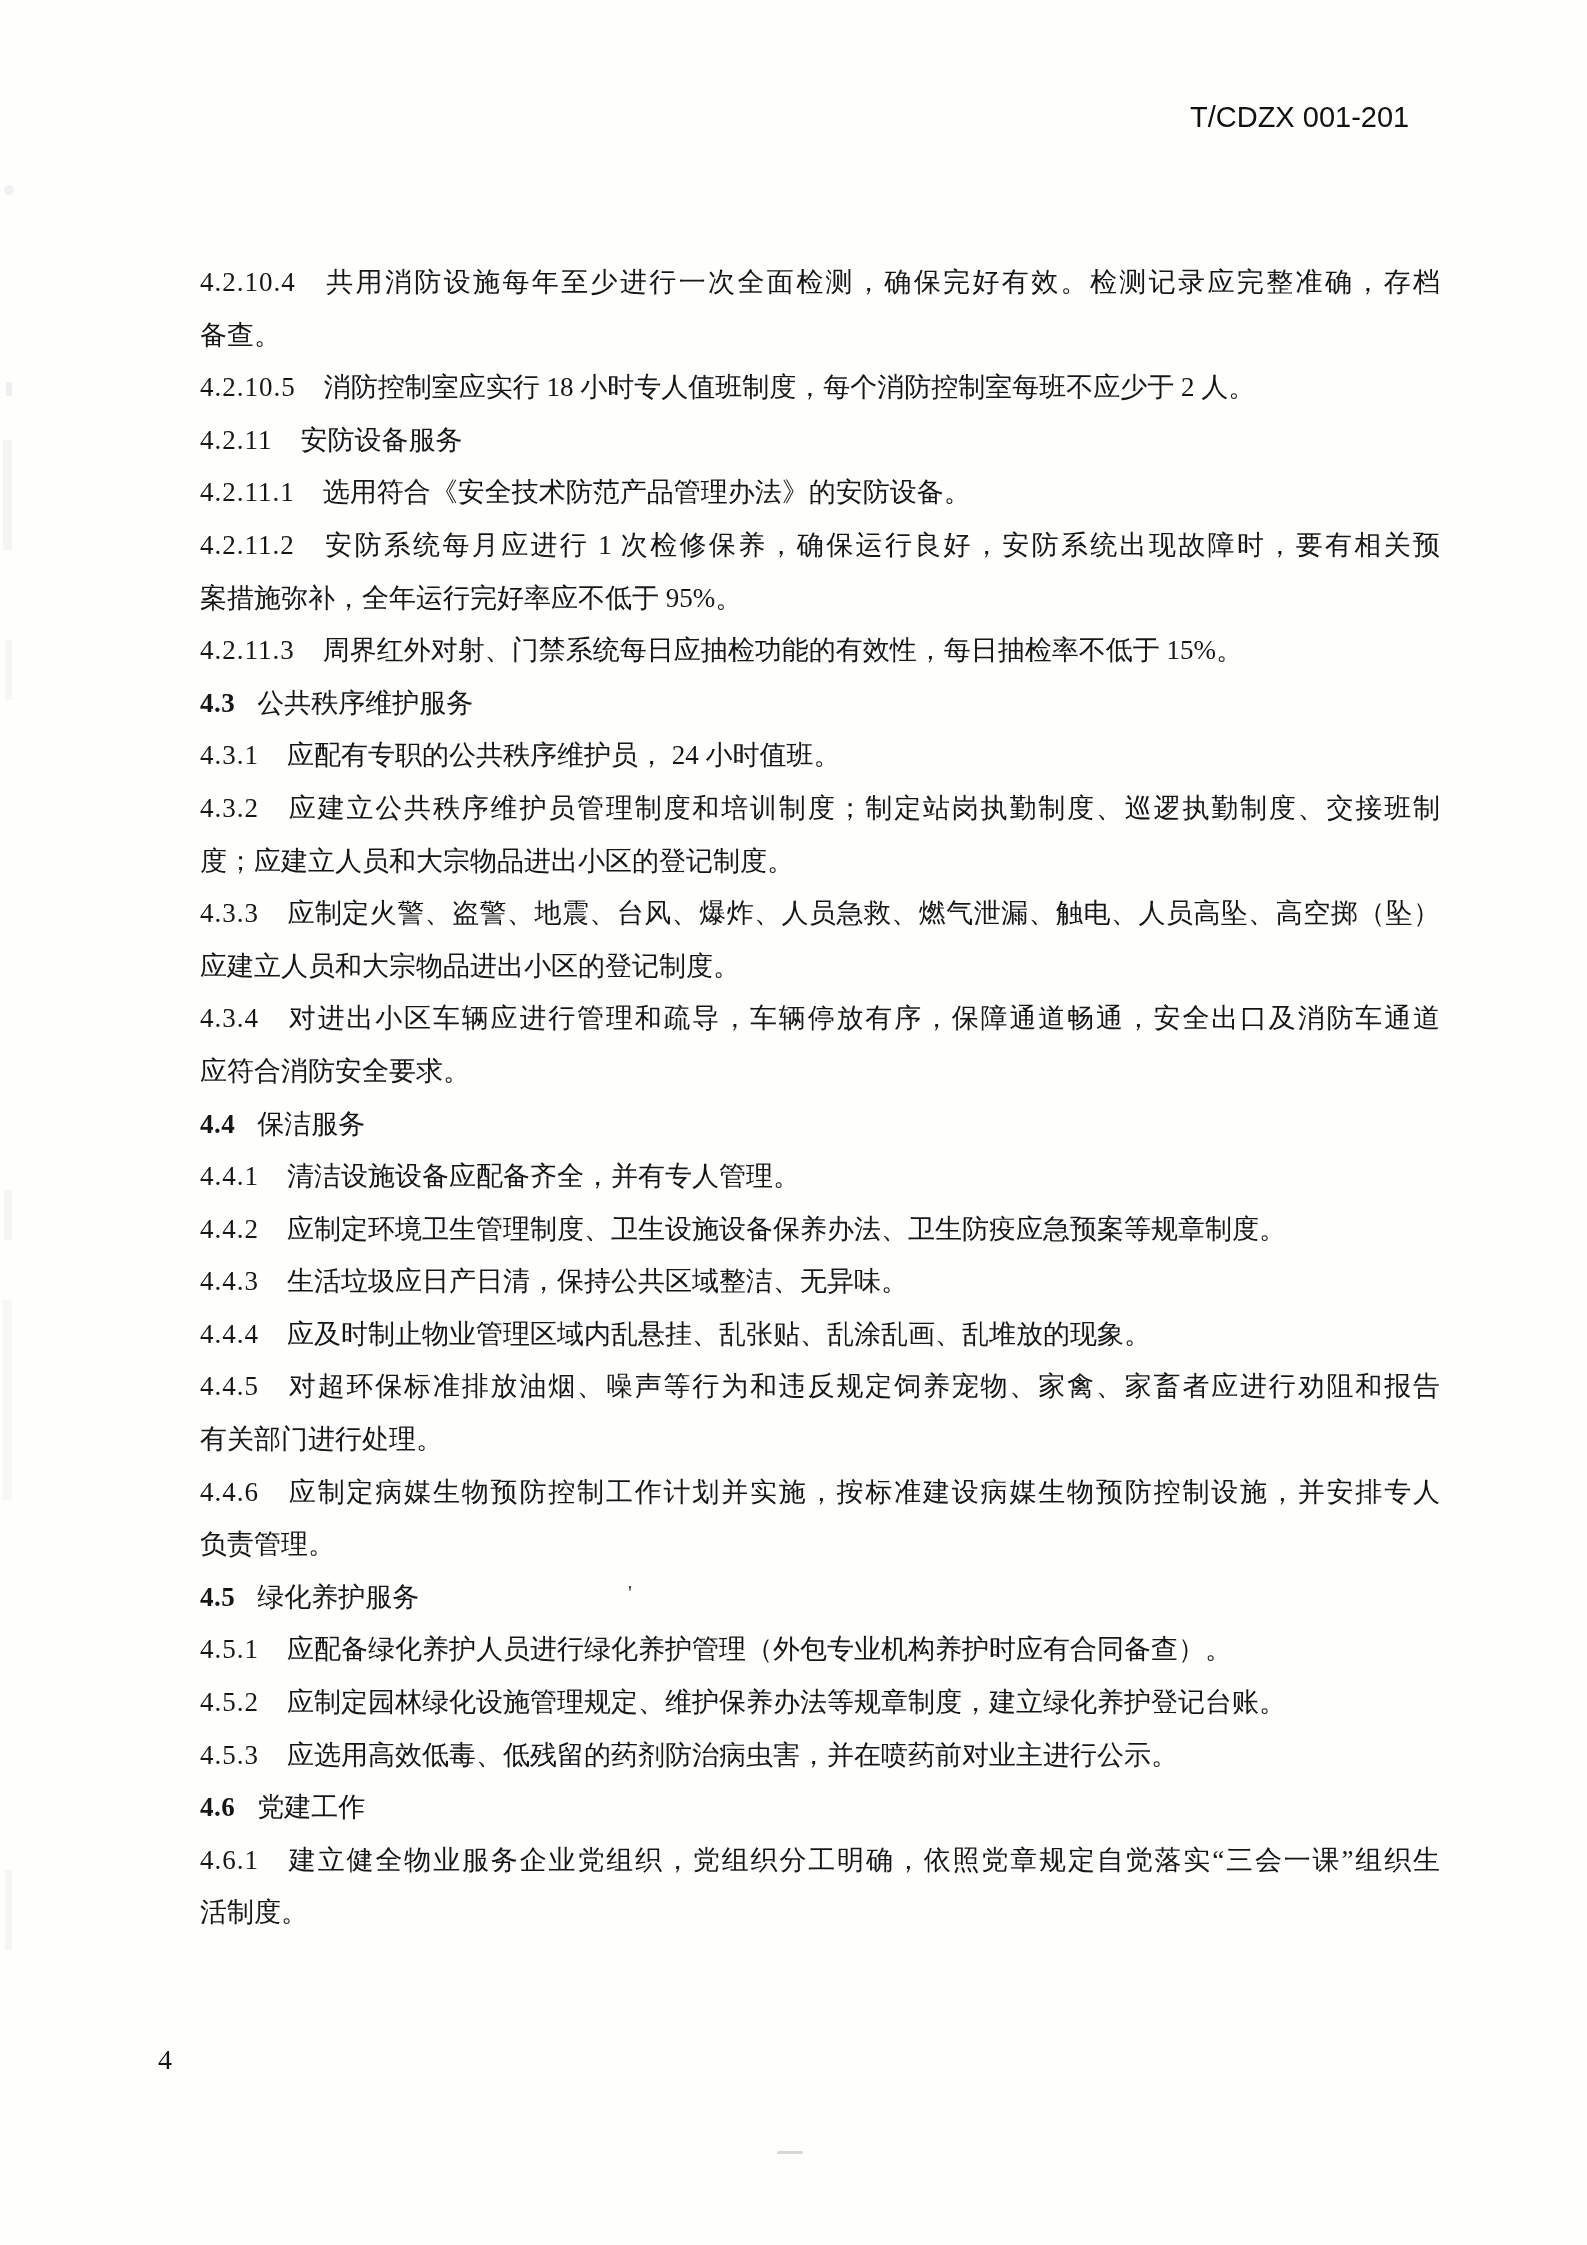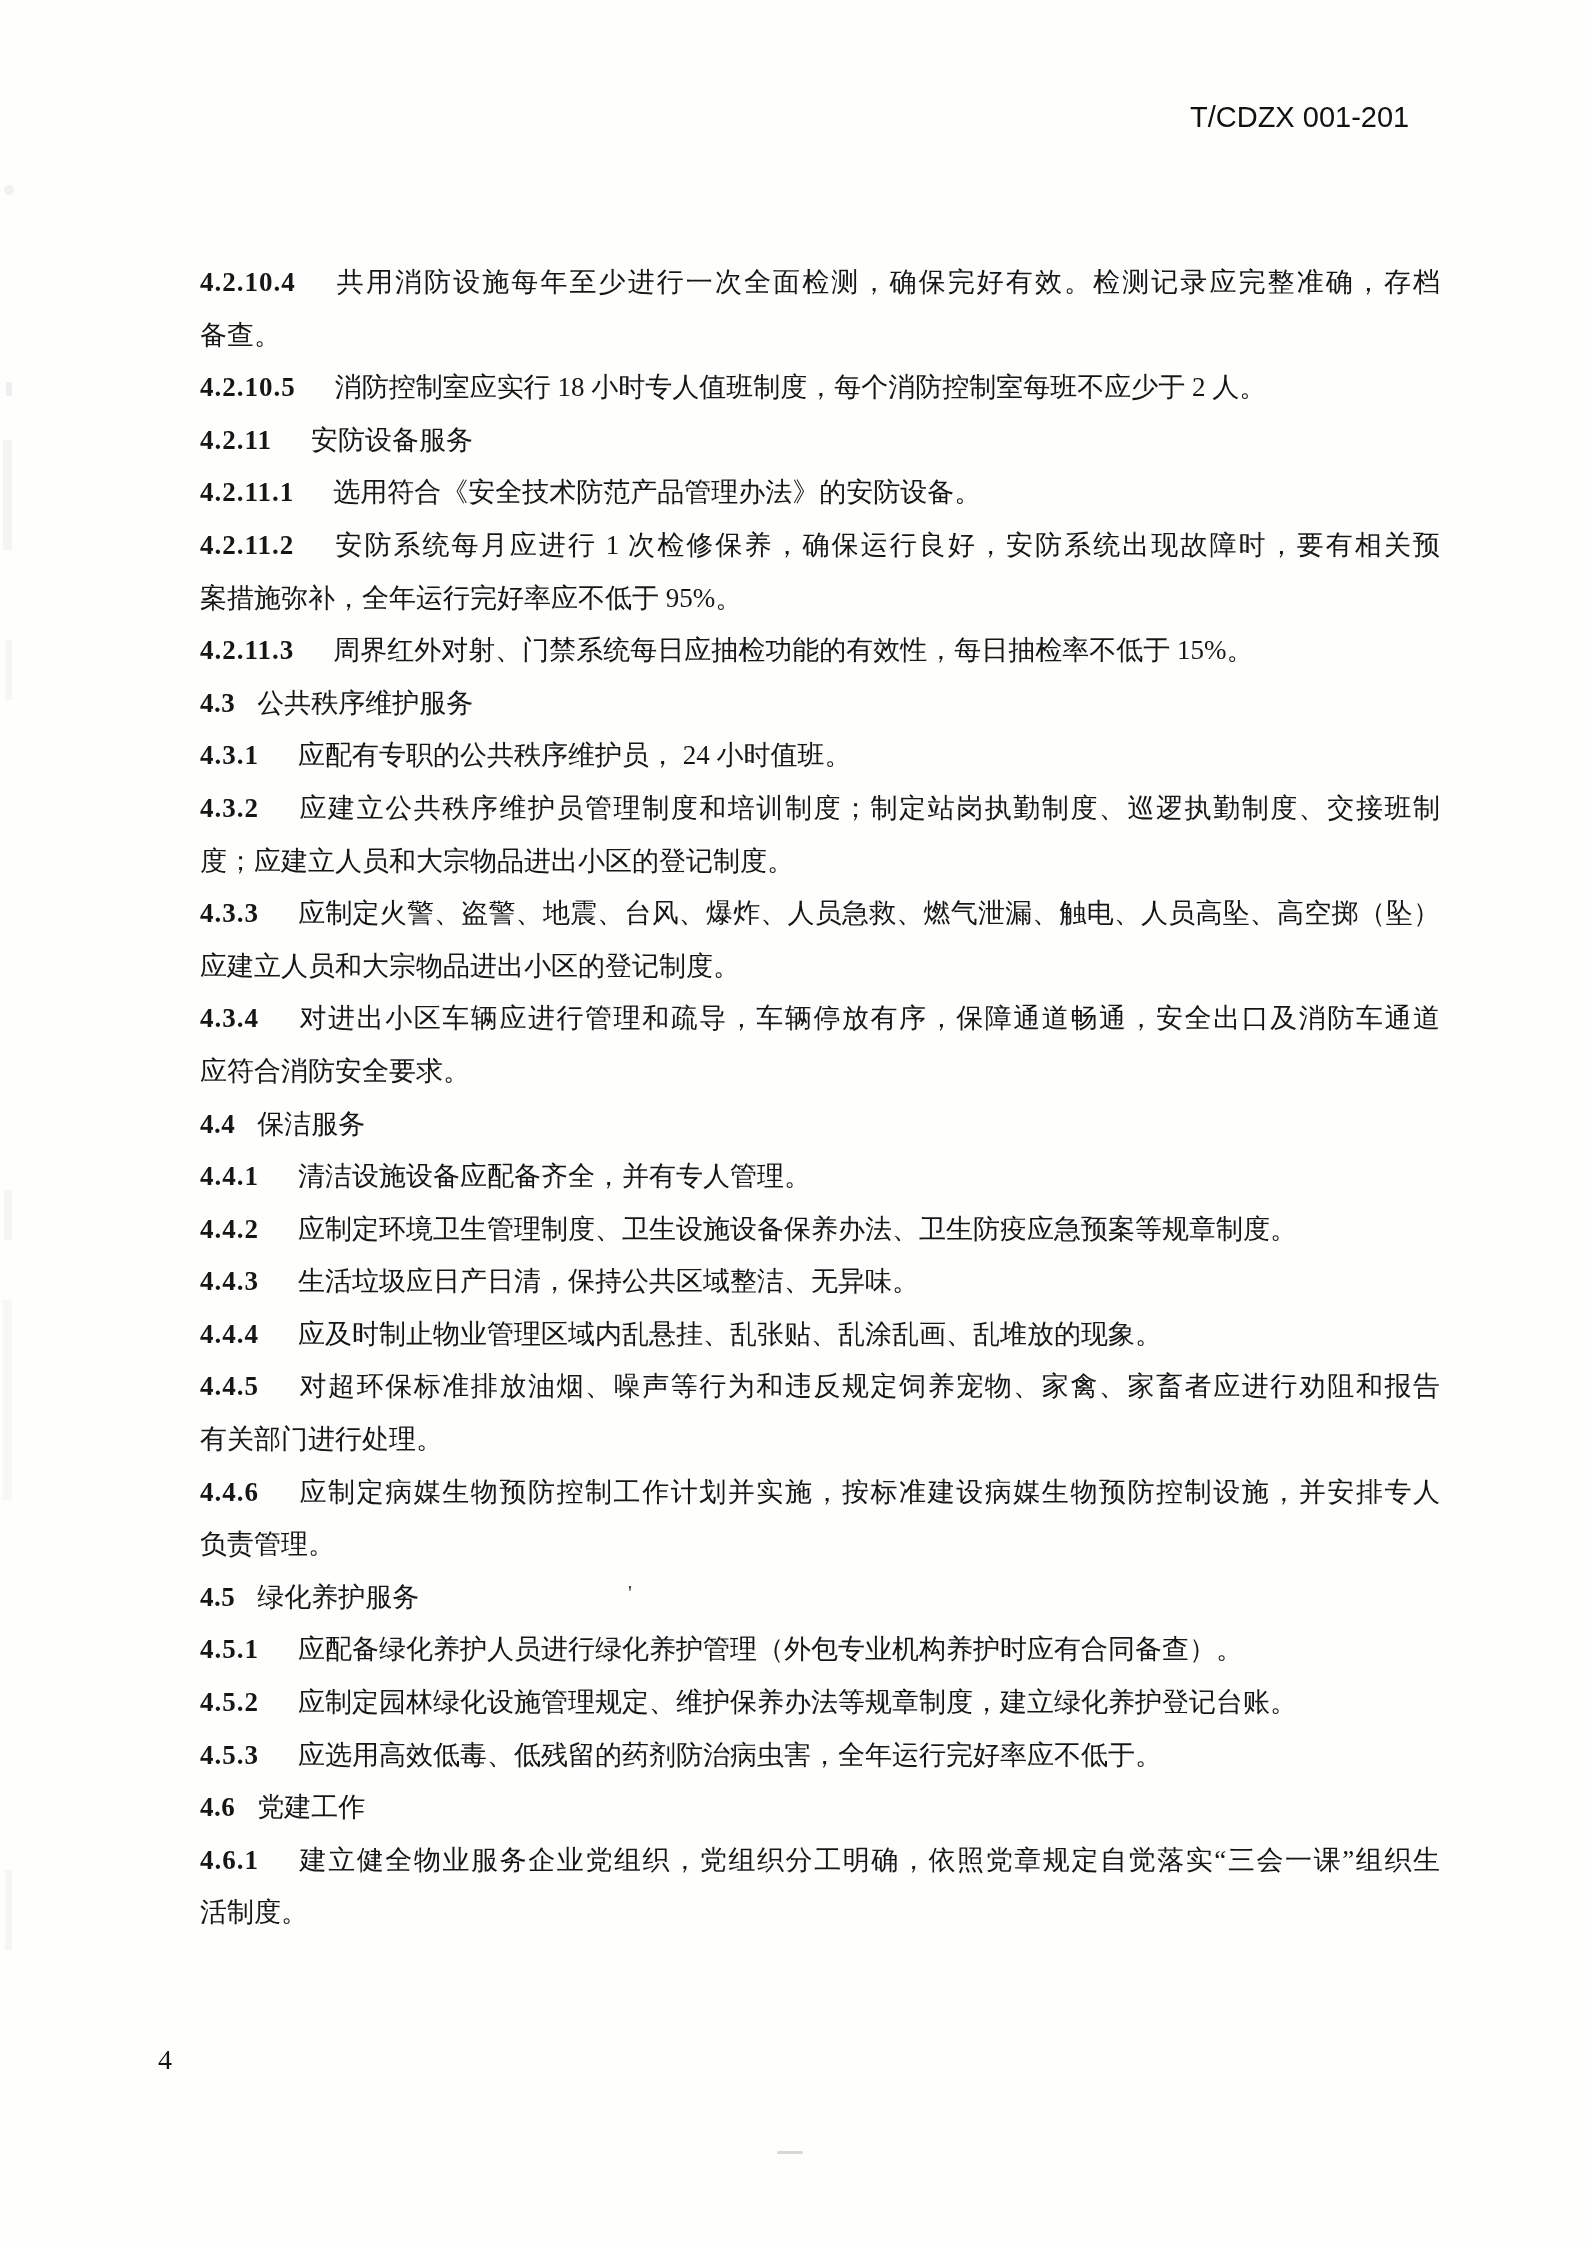--- a/index.html
+++ b/index.html
@@ -23,22 +23,21 @@
   }
   .line{
     height:52.6px;line-height:52.6px;
     font-size:27px;
     overflow:hidden;
     white-space:normal;
   }
   .line .num{
     font-family:"Liberation Serif","DejaVu Serif",serif;
     letter-spacing:1px;
-    margin-right:39px;
-    font-weight:bold;
+    margin-right:28px;
   }
   .line.heading .num{font-weight:bold;margin-right:22px;letter-spacing:0.5px;}
   .line.full{text-align:justify;text-align-last:justify;}
   .page-number{
     position:absolute;left:158px;top:2044px;
     font-size:28px;color:#141414;
     font-family:"Liberation Serif","DejaVu Serif",serif;
   }
   .tick-artifact{
     position:absolute;left:628px;top:1582px;
@@ -86,21 +85,21 @@
       <div class="line"><span class="num">4.4.2</span><span class="text">应制定环境卫生管理制度、卫生设施设备保养办法、卫生防疫应急预案等规章制度。</span></div>
       <div class="line"><span class="num">4.4.3</span><span class="text">生活垃圾应日产日清，保持公共区域整洁、无异味。</span></div>
       <div class="line"><span class="num">4.4.4</span><span class="text">应及时制止物业管理区域内乱悬挂、乱张贴、乱涂乱画、乱堆放的现象。</span></div>
       <div class="line full"><span class="num">4.4.5</span><span class="text">对超环保标准排放油烟、噪声等行为和违反规定饲养宠物、家禽、家畜者应进行劝阻和报告</span></div>
       <div class="line"><span class="text">有关部门进行处理。</span></div>
       <div class="line full"><span class="num">4.4.6</span><span class="text">应制定病媒生物预防控制工作计划并实施，按标准建设病媒生物预防控制设施，并安排专人</span></div>
       <div class="line"><span class="text">负责管理。</span></div>
       <div class="line heading"><span class="num">4.5</span><span class="text">绿化养护服务</span></div>
       <div class="line"><span class="num">4.5.1</span><span class="text">应配备绿化养护人员进行绿化养护管理（外包专业机构养护时应有合同备查）。</span></div>
       <div class="line"><span class="num">4.5.2</span><span class="text">应制定园林绿化设施管理规定、维护保养办法等规章制度，建立绿化养护登记台账。</span></div>
-      <div class="line"><span class="num">4.5.3</span><span class="text">应选用高效低毒、低残留的药剂防治病虫害，全年运行完好率应不低于。</span></div>
+      <div class="line"><span class="num">4.5.3</span><span class="text">应选用高效低毒、低残留的药剂防治病虫害，并在喷药前对业主进行公示。</span></div>
       <div class="line heading"><span class="num">4.6</span><span class="text">党建工作</span></div>
       <div class="line full"><span class="num">4.6.1</span><span class="text">建立健全物业服务企业党组织，党组织分工明确，依照党章规定自觉落实“三会一课”组织生</span></div>
       <div class="line"><span class="text">活制度。</span></div>
     </div>
 
   <span class="tick-artifact">'</span>
 
   <div class="dash-artifact"></div>
   <div class="speck s1"></div>
   <div class="speck s2"></div>

